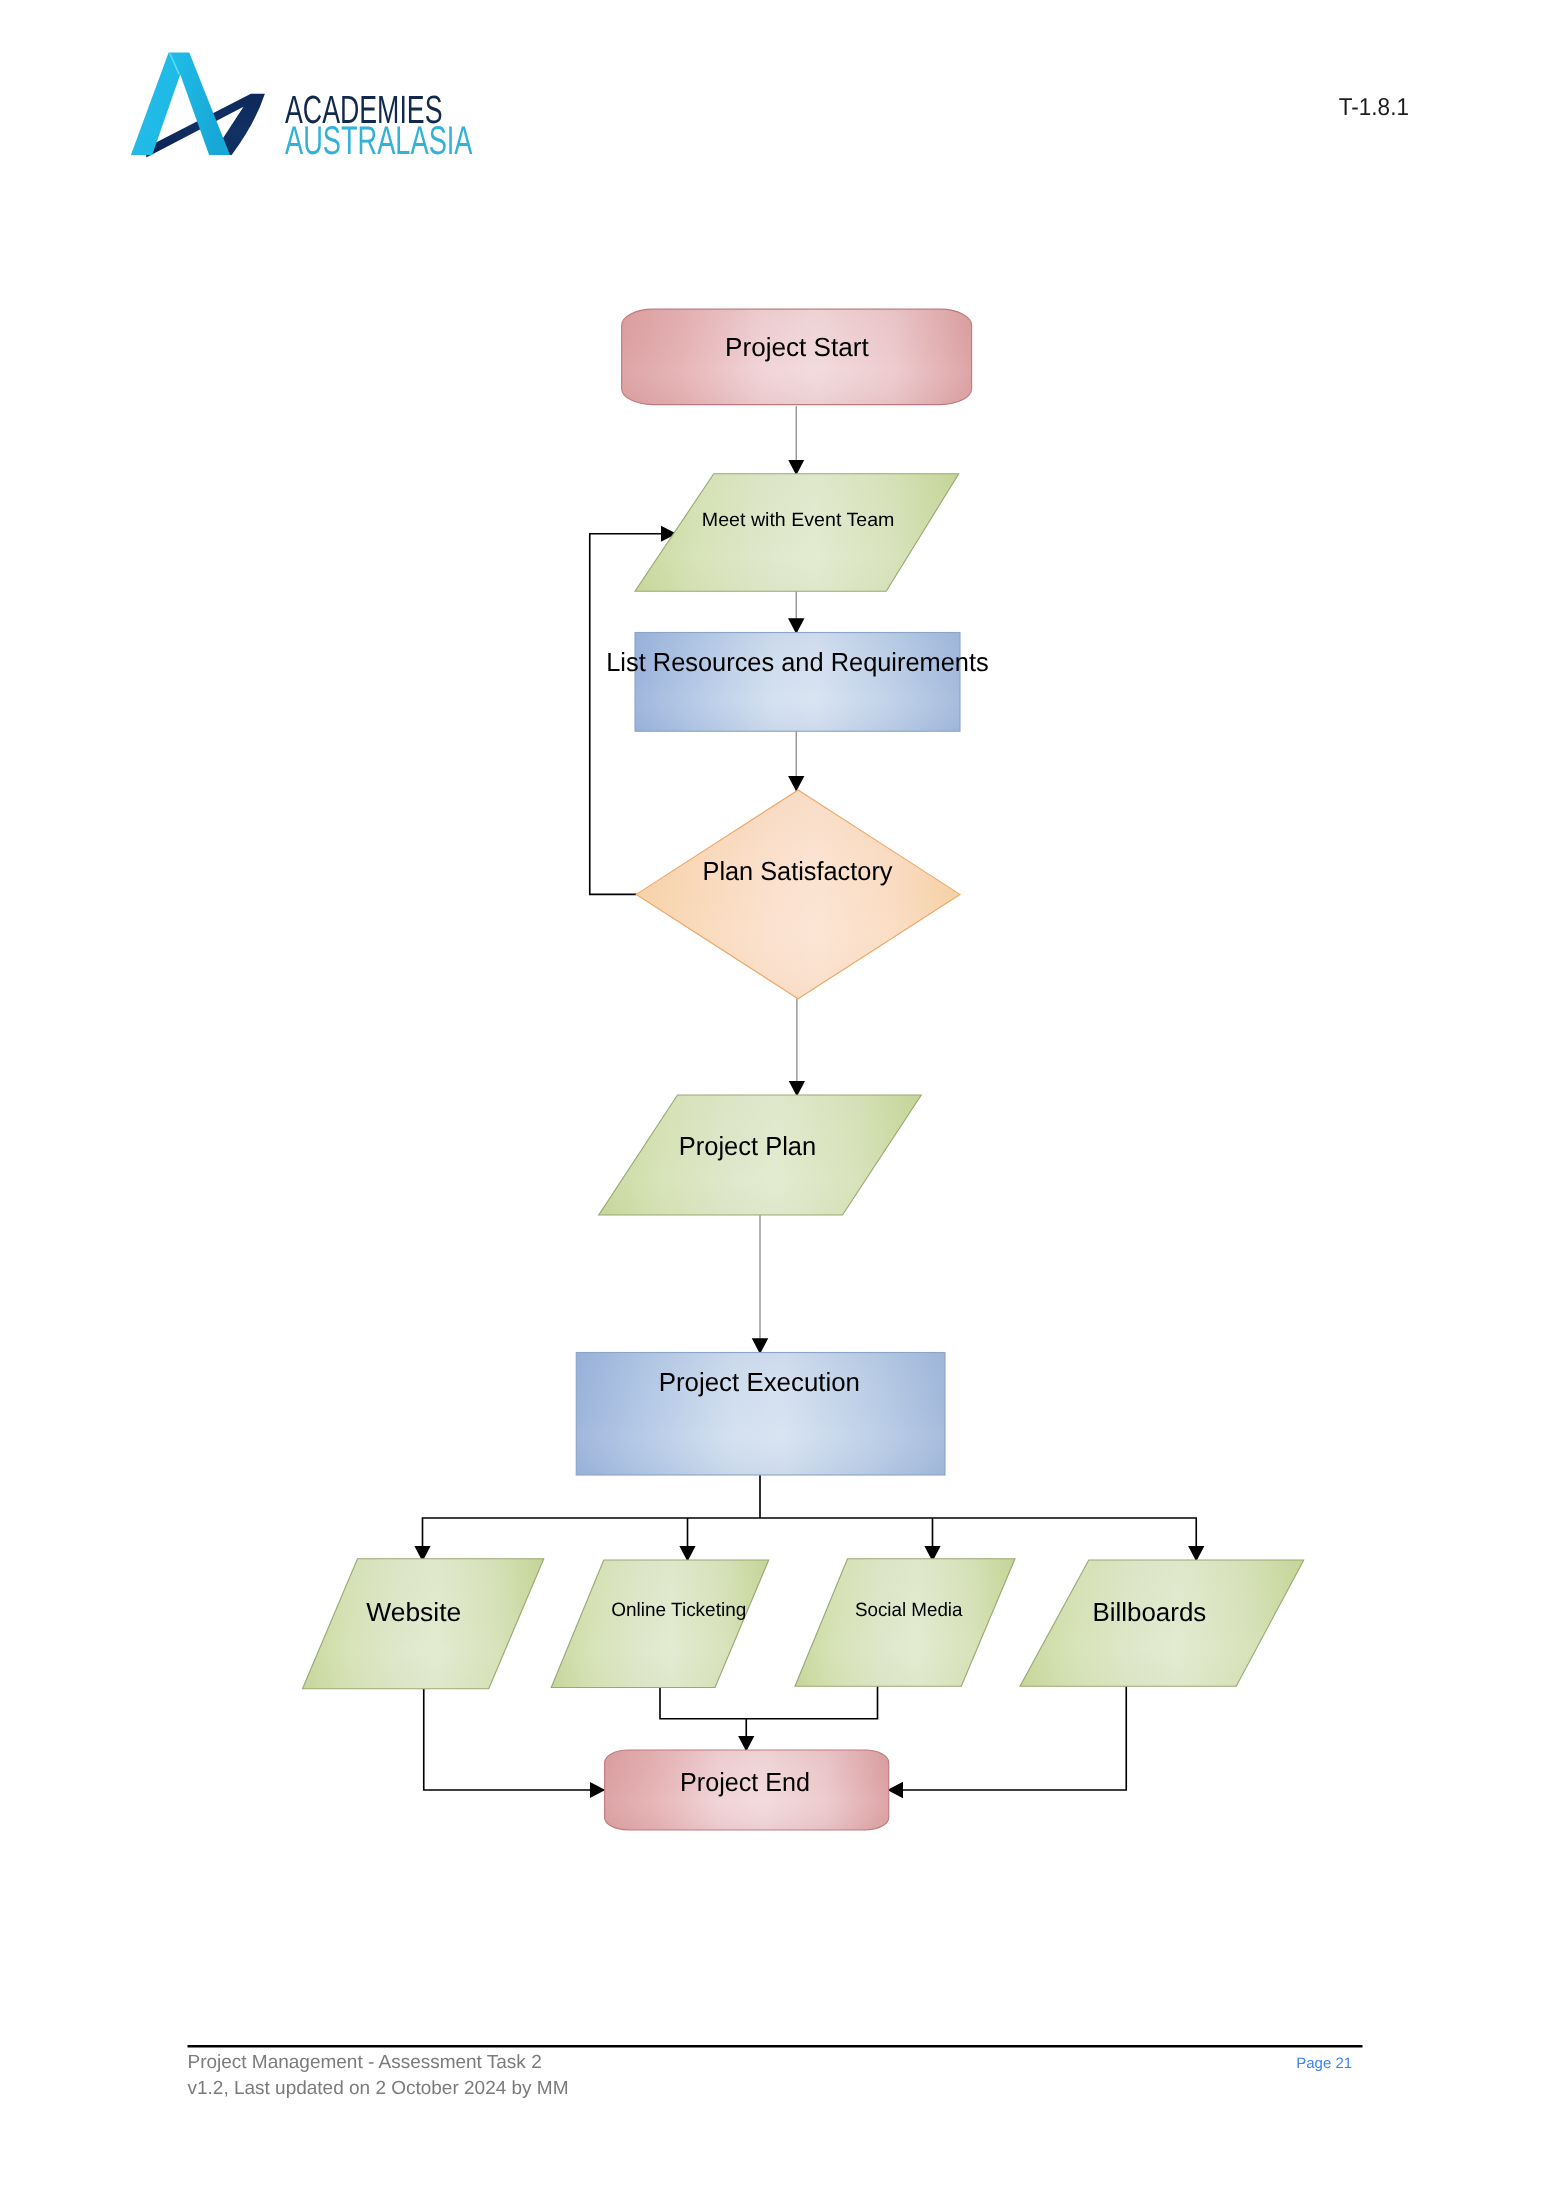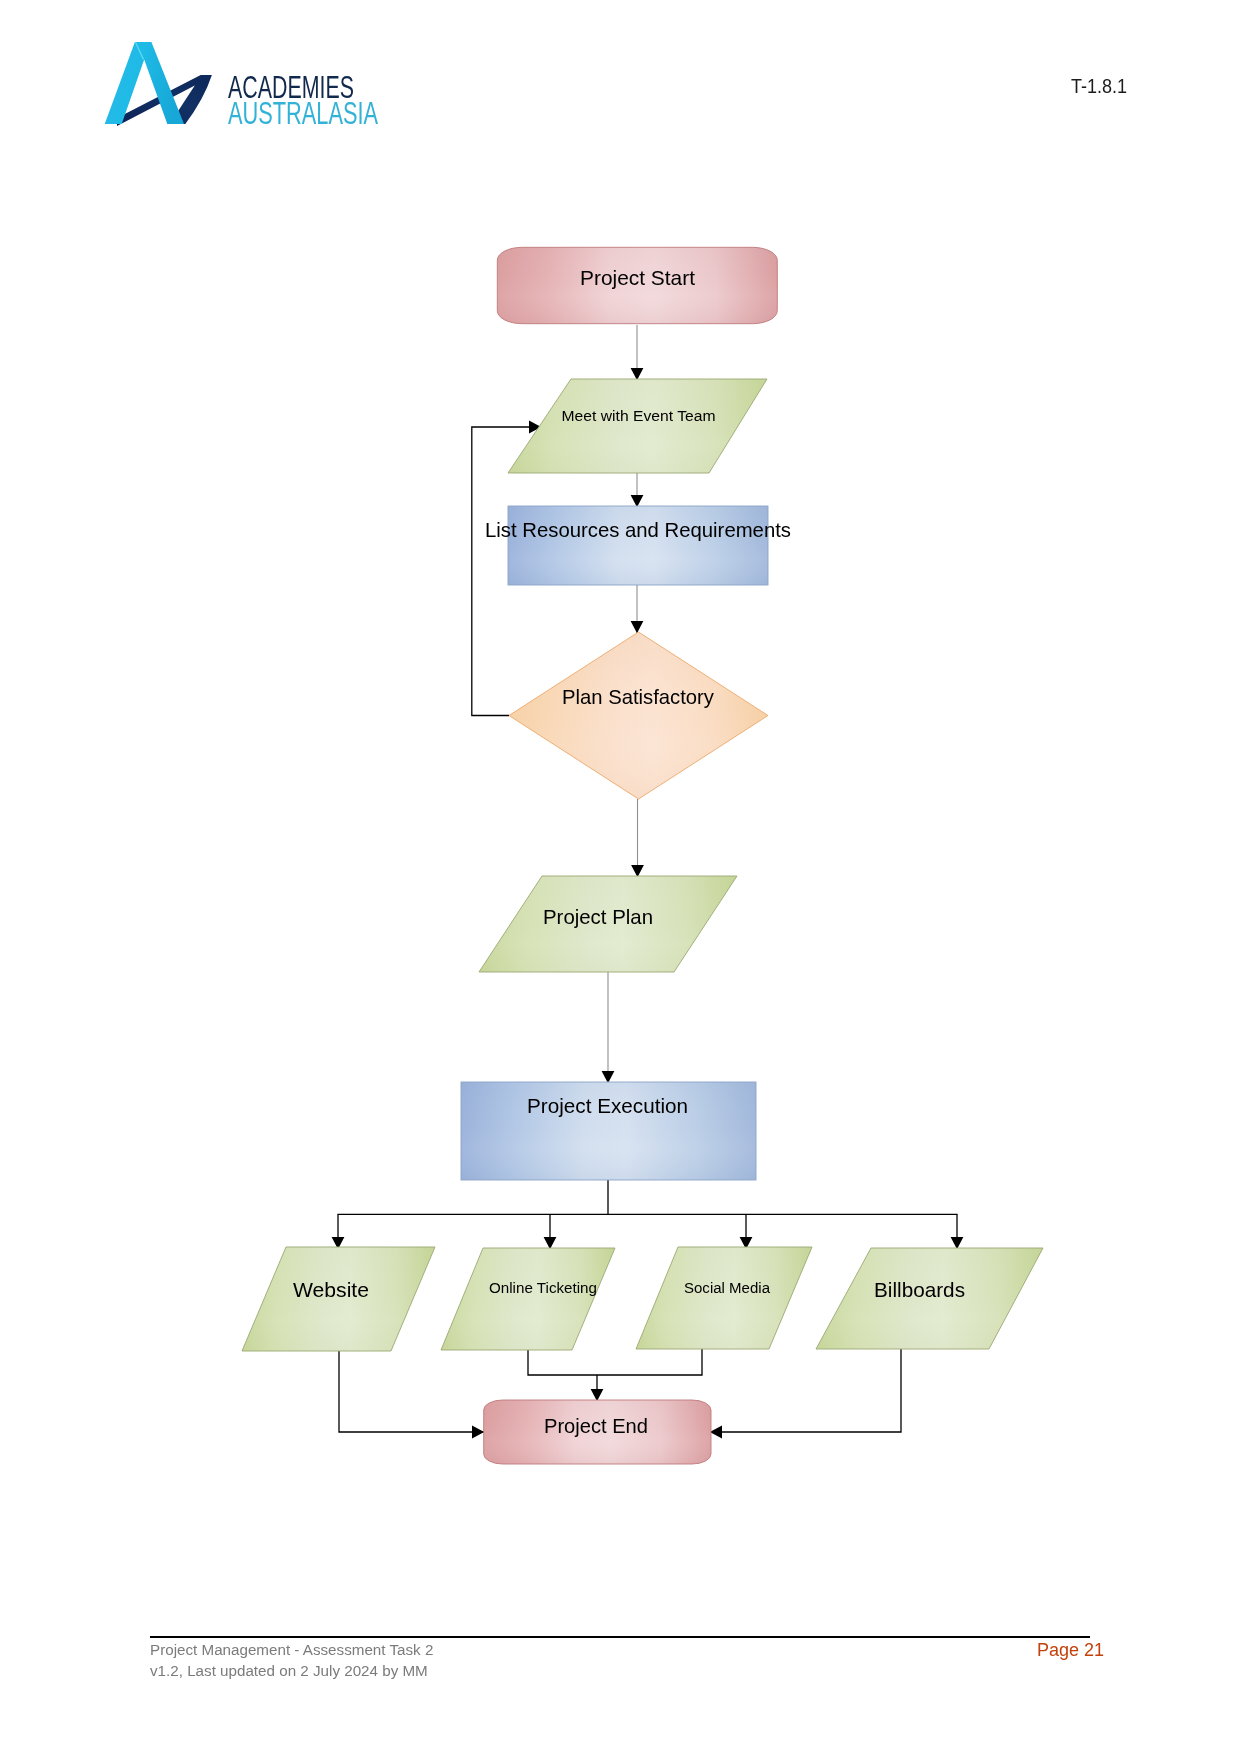--- a/index.html
+++ b/index.html
@@ -4,21 +4,21 @@
 <style>
   html,body{margin:0;padding:0;}
   body{width:1241px;height:1754px;background:#ffffff;font-family:"Liberation Sans",sans-serif;position:relative;overflow:hidden;}
   .page{position:absolute;left:0;top:0;width:1241px;height:1558px;}
   #flow{position:absolute;left:0;top:0;}
   .logo{position:absolute;left:0px;top:0px;}
   .docid{position:absolute;left:1071px;top:74.5px;font-size:19.5px;color:#1c1c1c;transform-origin:0 0;transform:scaleX(0.925);}
   .footer-rule{position:absolute;left:150px;top:1636px;width:940px;height:1.8px;background:#000;}
   .f1{position:absolute;left:150px;top:1640px;font-size:15.2px;line-height:20.8px;color:#7b7b7b;}
   .f2{position:absolute;left:150px;top:1661px;font-size:15.2px;line-height:20.8px;color:#7b7b7b;}
-  .fp{position:absolute;left:1037px;top:1640px;font-size:18px;line-height:20.8px;color:#c2410c;}
+  .fp{position:absolute;left:1037px;top:1640px;font-size:12px;line-height:20.8px;color:#3b82f6;}
   #flow text{font-family:"Liberation Sans",sans-serif;fill:#000;}
   .logo text{font-family:"Liberation Sans",sans-serif;}
 </style>
 </head>
 <body>
 
 <div class="page">
 
   <div class="logo">
     <svg width="290" height="96" viewBox="100 38 290 96" style="position:absolute;left:100px;top:38px">
@@ -189,15 +189,15 @@
       <text x="293" y="1297" font-size="21" textLength="76" lengthAdjust="spacingAndGlyphs">Website</text>
       <text x="489" y="1293" font-size="15.4" textLength="108" lengthAdjust="spacingAndGlyphs">Online Ticketing</text>
       <text x="684" y="1293" font-size="15.4" textLength="86" lengthAdjust="spacingAndGlyphs">Social Media</text>
       <text x="874" y="1297" font-size="21" textLength="91" lengthAdjust="spacingAndGlyphs">Billboards</text>
       <text x="544" y="1433" font-size="21" textLength="104" lengthAdjust="spacingAndGlyphs">Project End</text>
     </g>
   </svg>
 
   <div class="footer-rule"></div>
   <div class="f1">Project Management - Assessment Task 2</div>
-  <div class="f2">v1.2, Last updated on 2 July 2024 by MM</div>
+  <div class="f2">v1.2, Last updated on 2 October 2024 by MM</div>
   <div class="fp">Page 21</div>
 </div>
 
 </body></html>

